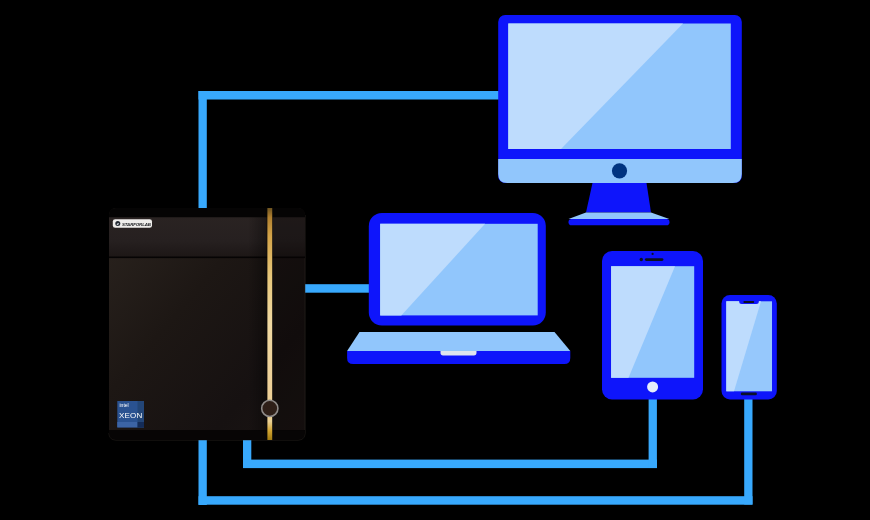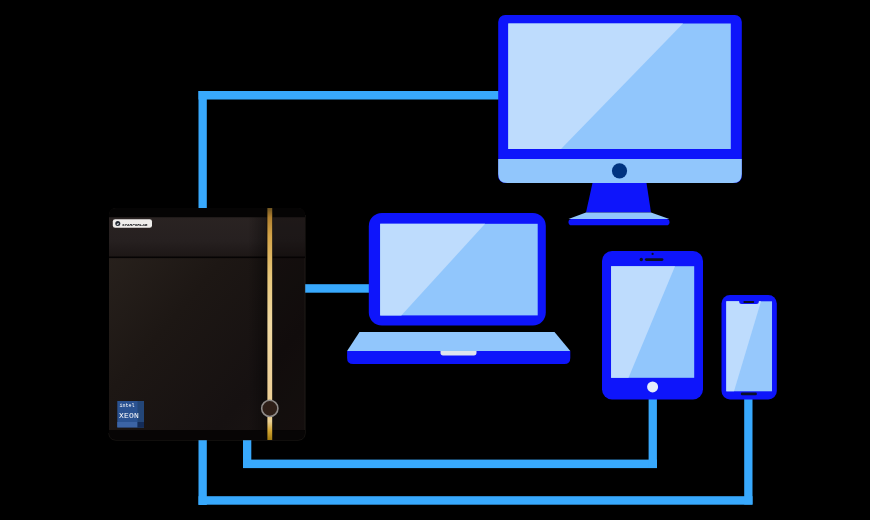--- a/index.html
+++ b/index.html
@@ -1,17 +1,17 @@
 <!DOCTYPE html>
 <html><head>
 <meta charset="utf-8">
 <style>
   html,body{margin:0;padding:0;background:#000;}
   #stage{position:relative;width:788px;height:520px;background:#000;overflow:hidden;
-         font-family:Liberation Mono, monospace;}
+         font-family:Liberation Sans, sans-serif;}
   svg{position:absolute;top:0;left:0;}
 </style>
 </head>
 <body>
 <div id="stage">
 <svg width="870" height="520" viewBox="0 0 870 520">
   <defs>
     <linearGradient id="caseg" x1="0" y1="0" x2="1" y2="1">
       <stop offset="0" stop-color="#2b241f"></stop>
       <stop offset="0.4" stop-color="#1d1714"></stop>

